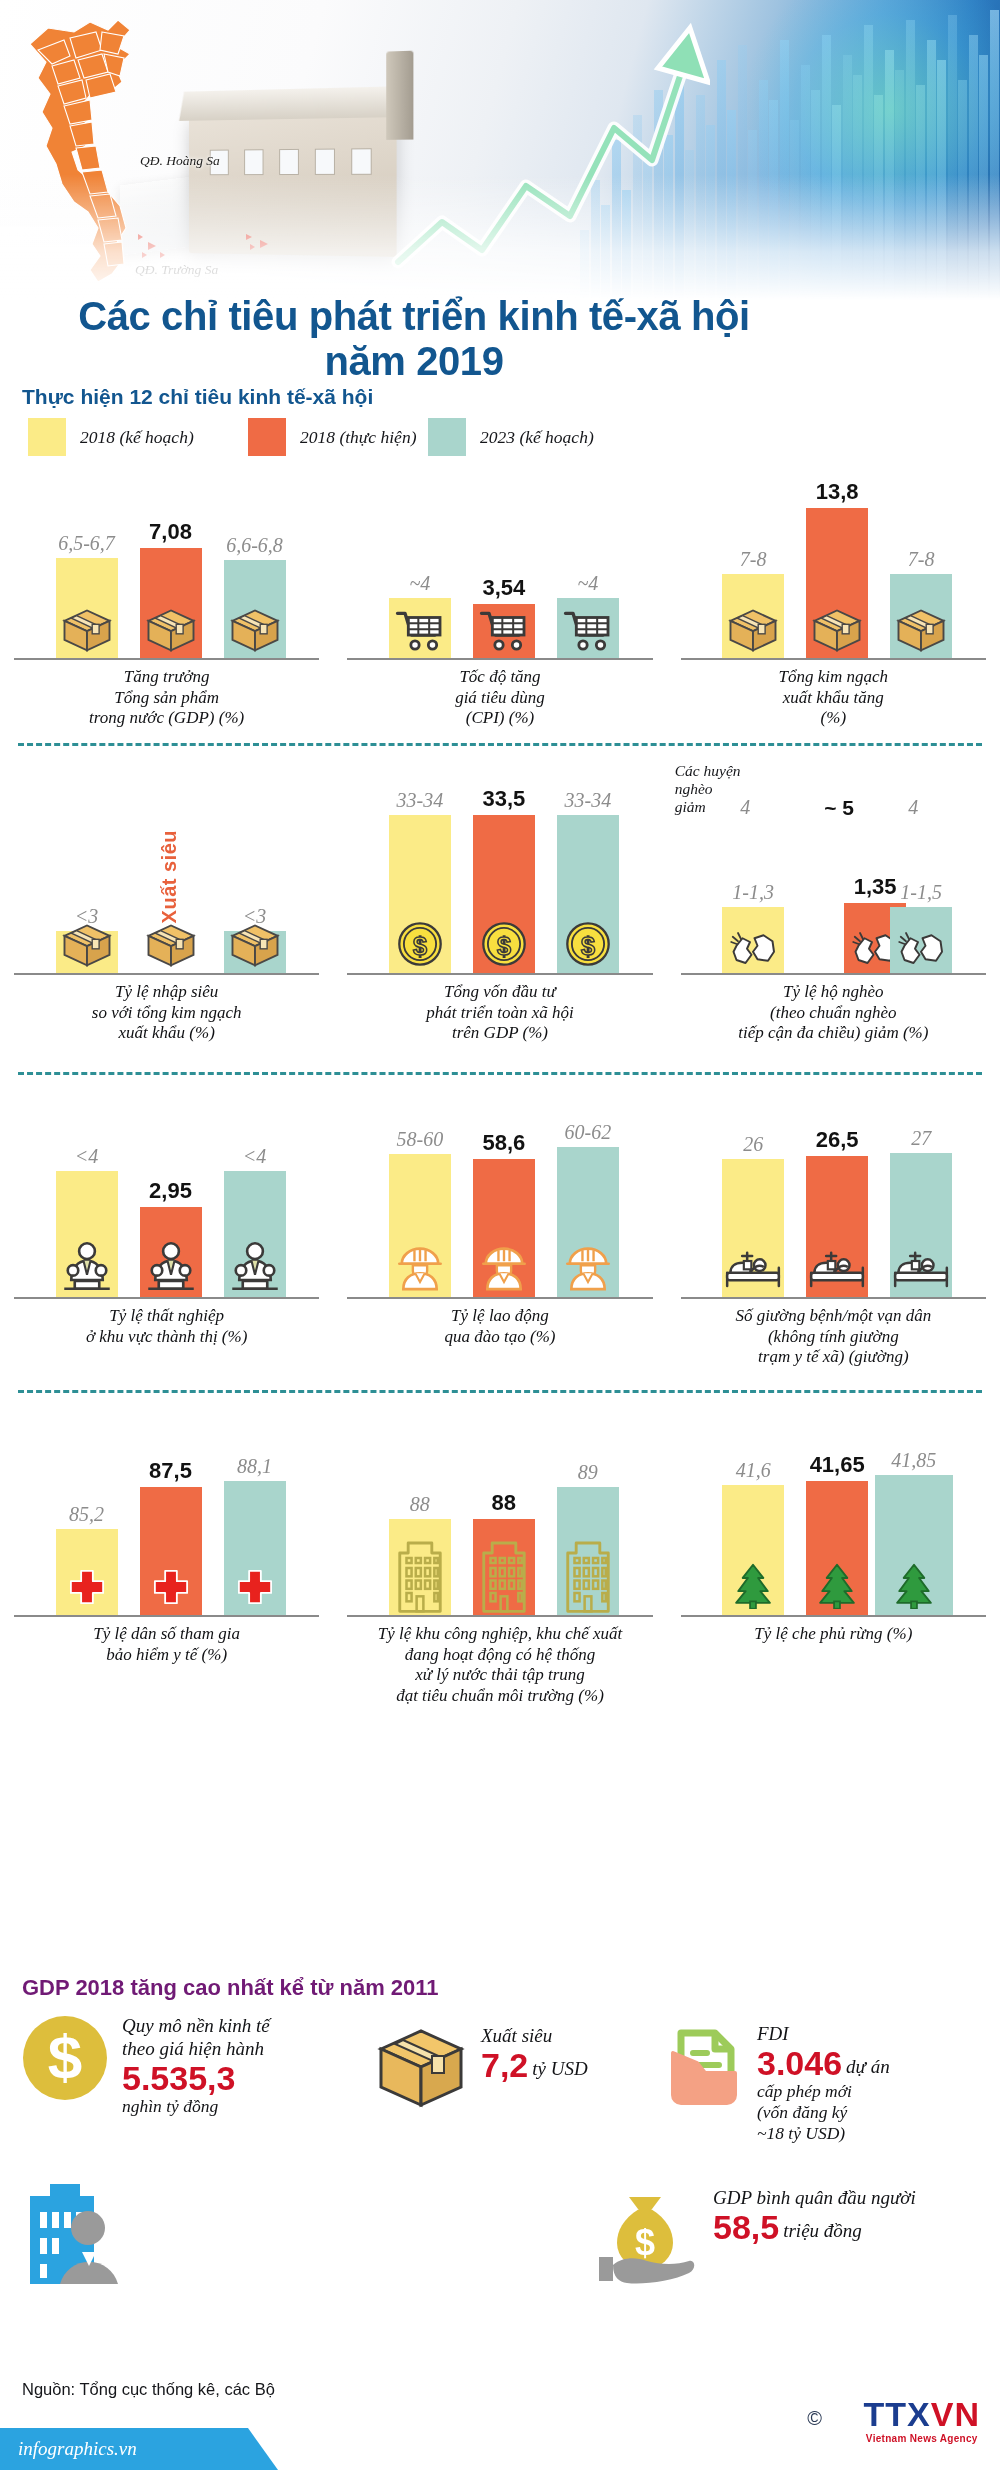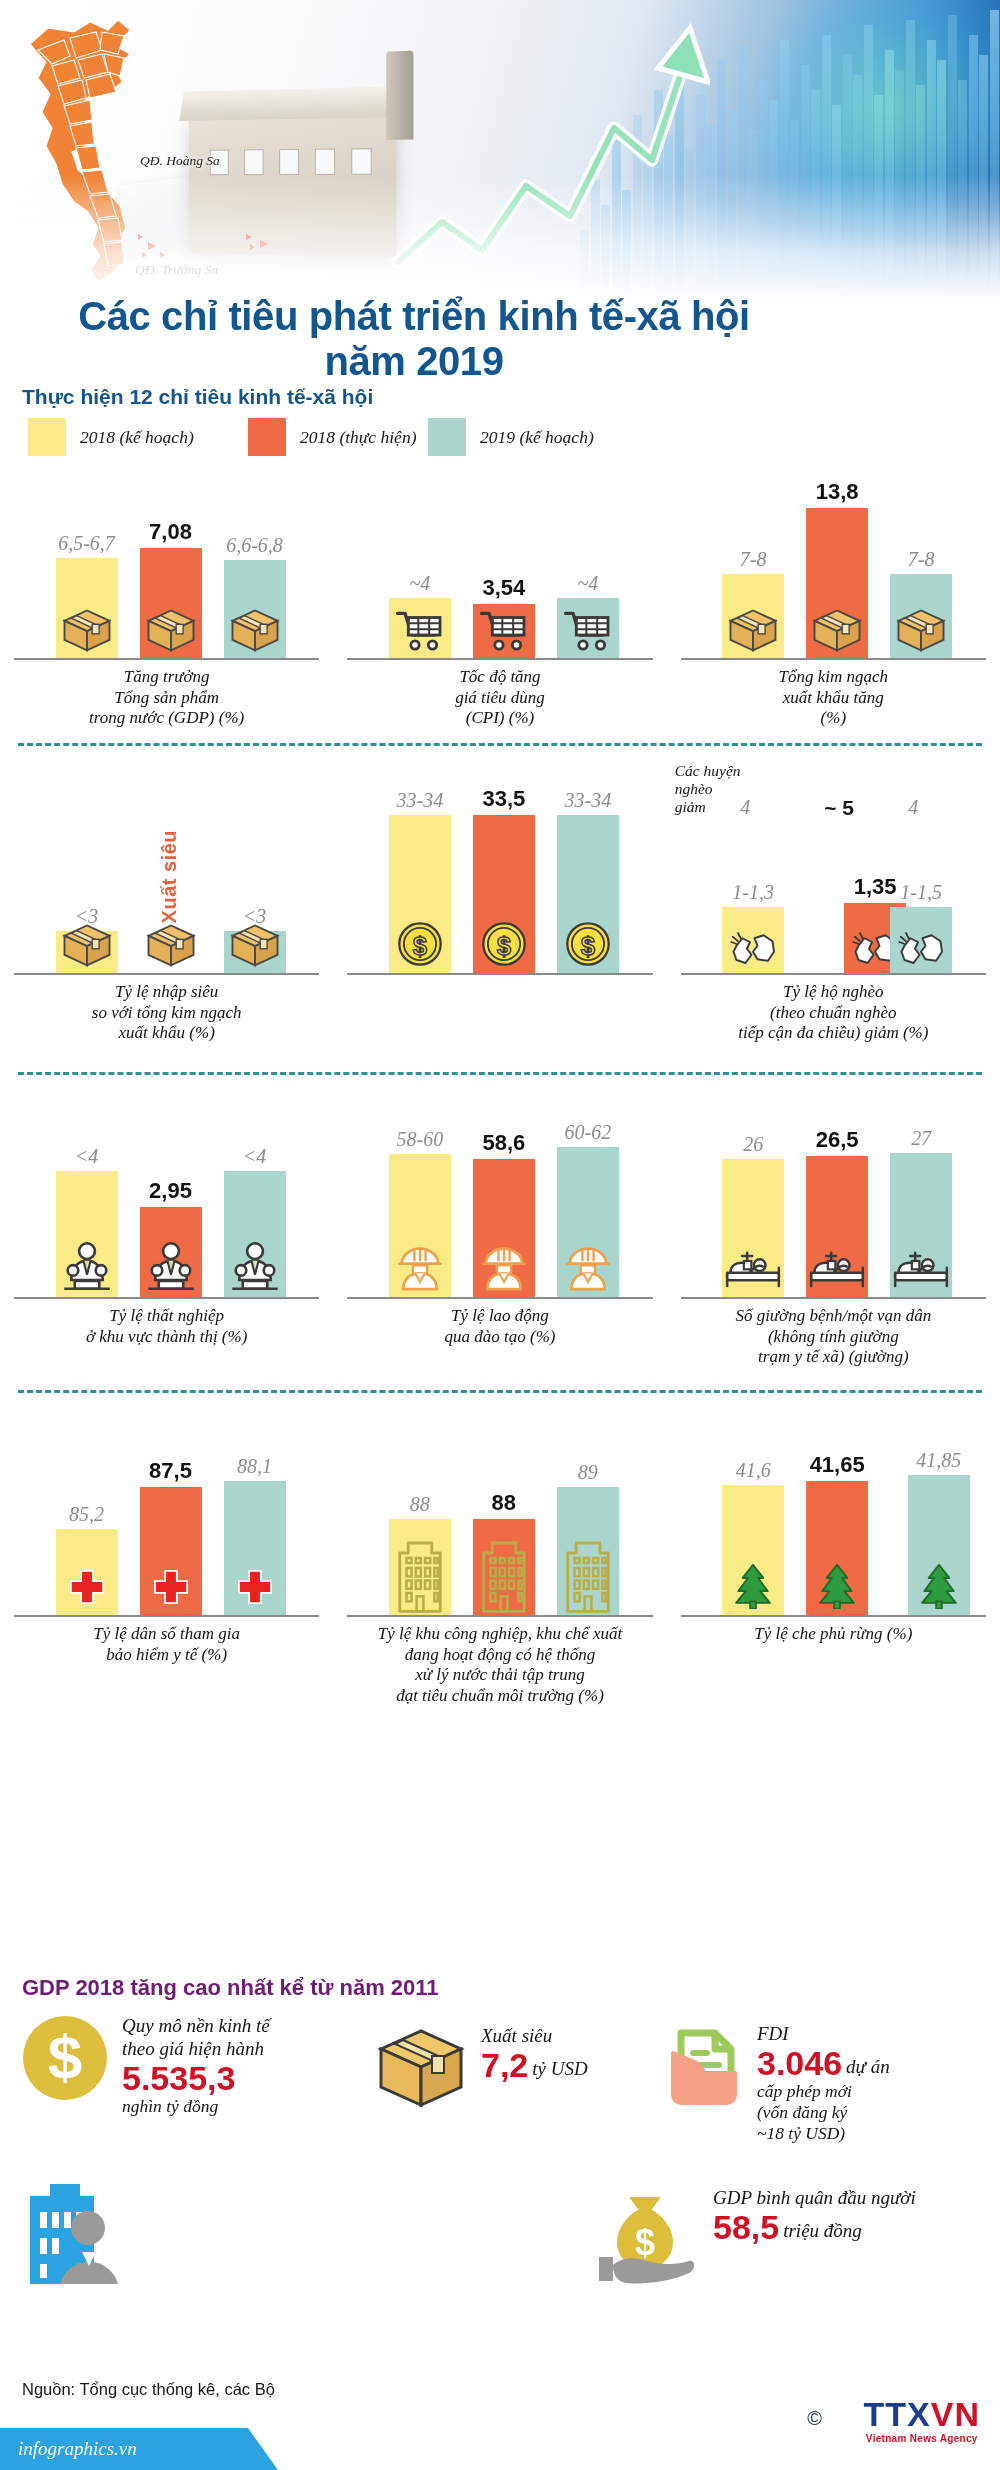--- a/index.html
+++ b/index.html
@@ -286,21 +286,21 @@
   <div class="lg">
     <span class="lg-sw" style="background:#fbeb87"></span>
     <span class="lg-tx">2018 (kế hoạch)</span>
   </div>
   <div class="lg">
     <span class="lg-sw" style="background:#ef6b45"></span>
     <span class="lg-tx">2018 (thực hiện)</span>
   </div>
   <div class="lg">
     <span class="lg-sw" style="background:#a9d5cc"></span>
-    <span class="lg-tx">2019 (kế hoạch)</span>
+    <span class="lg-tx">2023 (kế hoạch)</span>
   </div>
 </div>
 
 <div class="charts" id="chartGrid">
     <div class="crow">
       <div class="cell">
         <div class="plot" style="height: 190px;">
           <div class="bar" style="left: 51.5px; width: 62px; height: 102px;">
             <div class="fill" style="background: rgb(251, 235, 135);"></div>
             <div class="vlabel plan">6,5-6,7</div>
@@ -483,20 +483,21 @@
             <div class="fill" style="background: rgb(169, 213, 204);"></div>
             <div class="vlabel plan">33-34</div>
             <span class="ico"><svg width="46" height="46" viewBox="0 0 60 60">
         <circle cx="30" cy="30" r="27" fill="#f8df3f" stroke="#3b3a39" stroke-width="3"></circle>
         <circle cx="30" cy="30" r="21" fill="none" stroke="#3b3a39" stroke-width="2.4"></circle>
         <text x="30" y="44" text-anchor="middle" font-size="33" font-weight="bold" fill="#f8df3f" stroke="#3b3a39" stroke-width="2" font-family="Liberation Sans, sans-serif">$</text>
       </svg></span>
           </div>
           <div class="baseline"></div>
         </div>
+        <div class="caption" style="min-height: 90px;">Tổng vốn đầu tư<br>phát triển toàn xã hội<br>trên GDP (%)</div>
       </div>
       <div class="cell">
         <div class="plot" style="height: 215px;">
           <div class="bar" style="left: 51.5px; width: 62px; height: 68px;">
             <div class="fill" style="background: rgb(251, 235, 135);"></div>
             <div class="vlabel plan">1-1,3</div>
             <span class="ico"><svg width="48" height="38" viewBox="0 0 64 50">
         <path d="M10,22 l8,-10 l10,5 l-4,9 l6,8 l-8,11 l-12,-4 l-4,-11 z" fill="#fff" stroke="#3b3a39" stroke-width="2.6" stroke-linejoin="round"></path>
         <path d="M34,12 l12,-4 l12,8 l2,14 l-8,12 l-14,-2 l-6,-10 l6,-8 z" fill="#fff" stroke="#3b3a39" stroke-width="2.6" stroke-linejoin="round"></path>
         <path d="M3,17 l8,3 M5,10 l7,6 M12,5 l4,8" stroke="#3b3a39" stroke-width="2.4" stroke-linecap="round"></path>
@@ -784,21 +785,21 @@
       </svg></span>
           </div>
           <div class="bar" style="left: 135.5px; width: 62px; height: 136px;">
             <div class="fill" style="background: rgb(239, 107, 69);"></div>
             <div class="vlabel act">41,65</div>
             <span class="ico"><svg width="44" height="46" viewBox="0 0 60 62">
         <path d="M30,2 L44,20 H37 L50,38 H40 L53,54 H7 L20,38 H10 L23,20 H16 Z" fill="#2f9a3e" stroke="#1e6b2a" stroke-width="2.6" stroke-linejoin="round"></path>
         <rect x="26" y="52" width="8" height="10" fill="#2f9a3e" stroke="#1e6b2a" stroke-width="2.4"></rect>
       </svg></span>
           </div>
-          <div class="bar" style="left: 237px; width: 62px; height: 142px;">
+          <div class="bar" style="left: 204px; width: 78px; height: 142px;">
             <div class="fill" style="background: rgb(169, 213, 204);"></div>
             <div class="vlabel plan">41,85</div>
             <span class="ico"><svg width="44" height="46" viewBox="0 0 60 62">
         <path d="M30,2 L44,20 H37 L50,38 H40 L53,54 H7 L20,38 H10 L23,20 H16 Z" fill="#2f9a3e" stroke="#1e6b2a" stroke-width="2.6" stroke-linejoin="round"></path>
         <rect x="26" y="52" width="8" height="10" fill="#2f9a3e" stroke="#1e6b2a" stroke-width="2.4"></rect>
       </svg></span>
           </div>
           <div class="baseline"></div>
         </div>
         <div class="caption" style="min-height: 96px;">Tỷ lệ che phủ rừng (%)</div>

